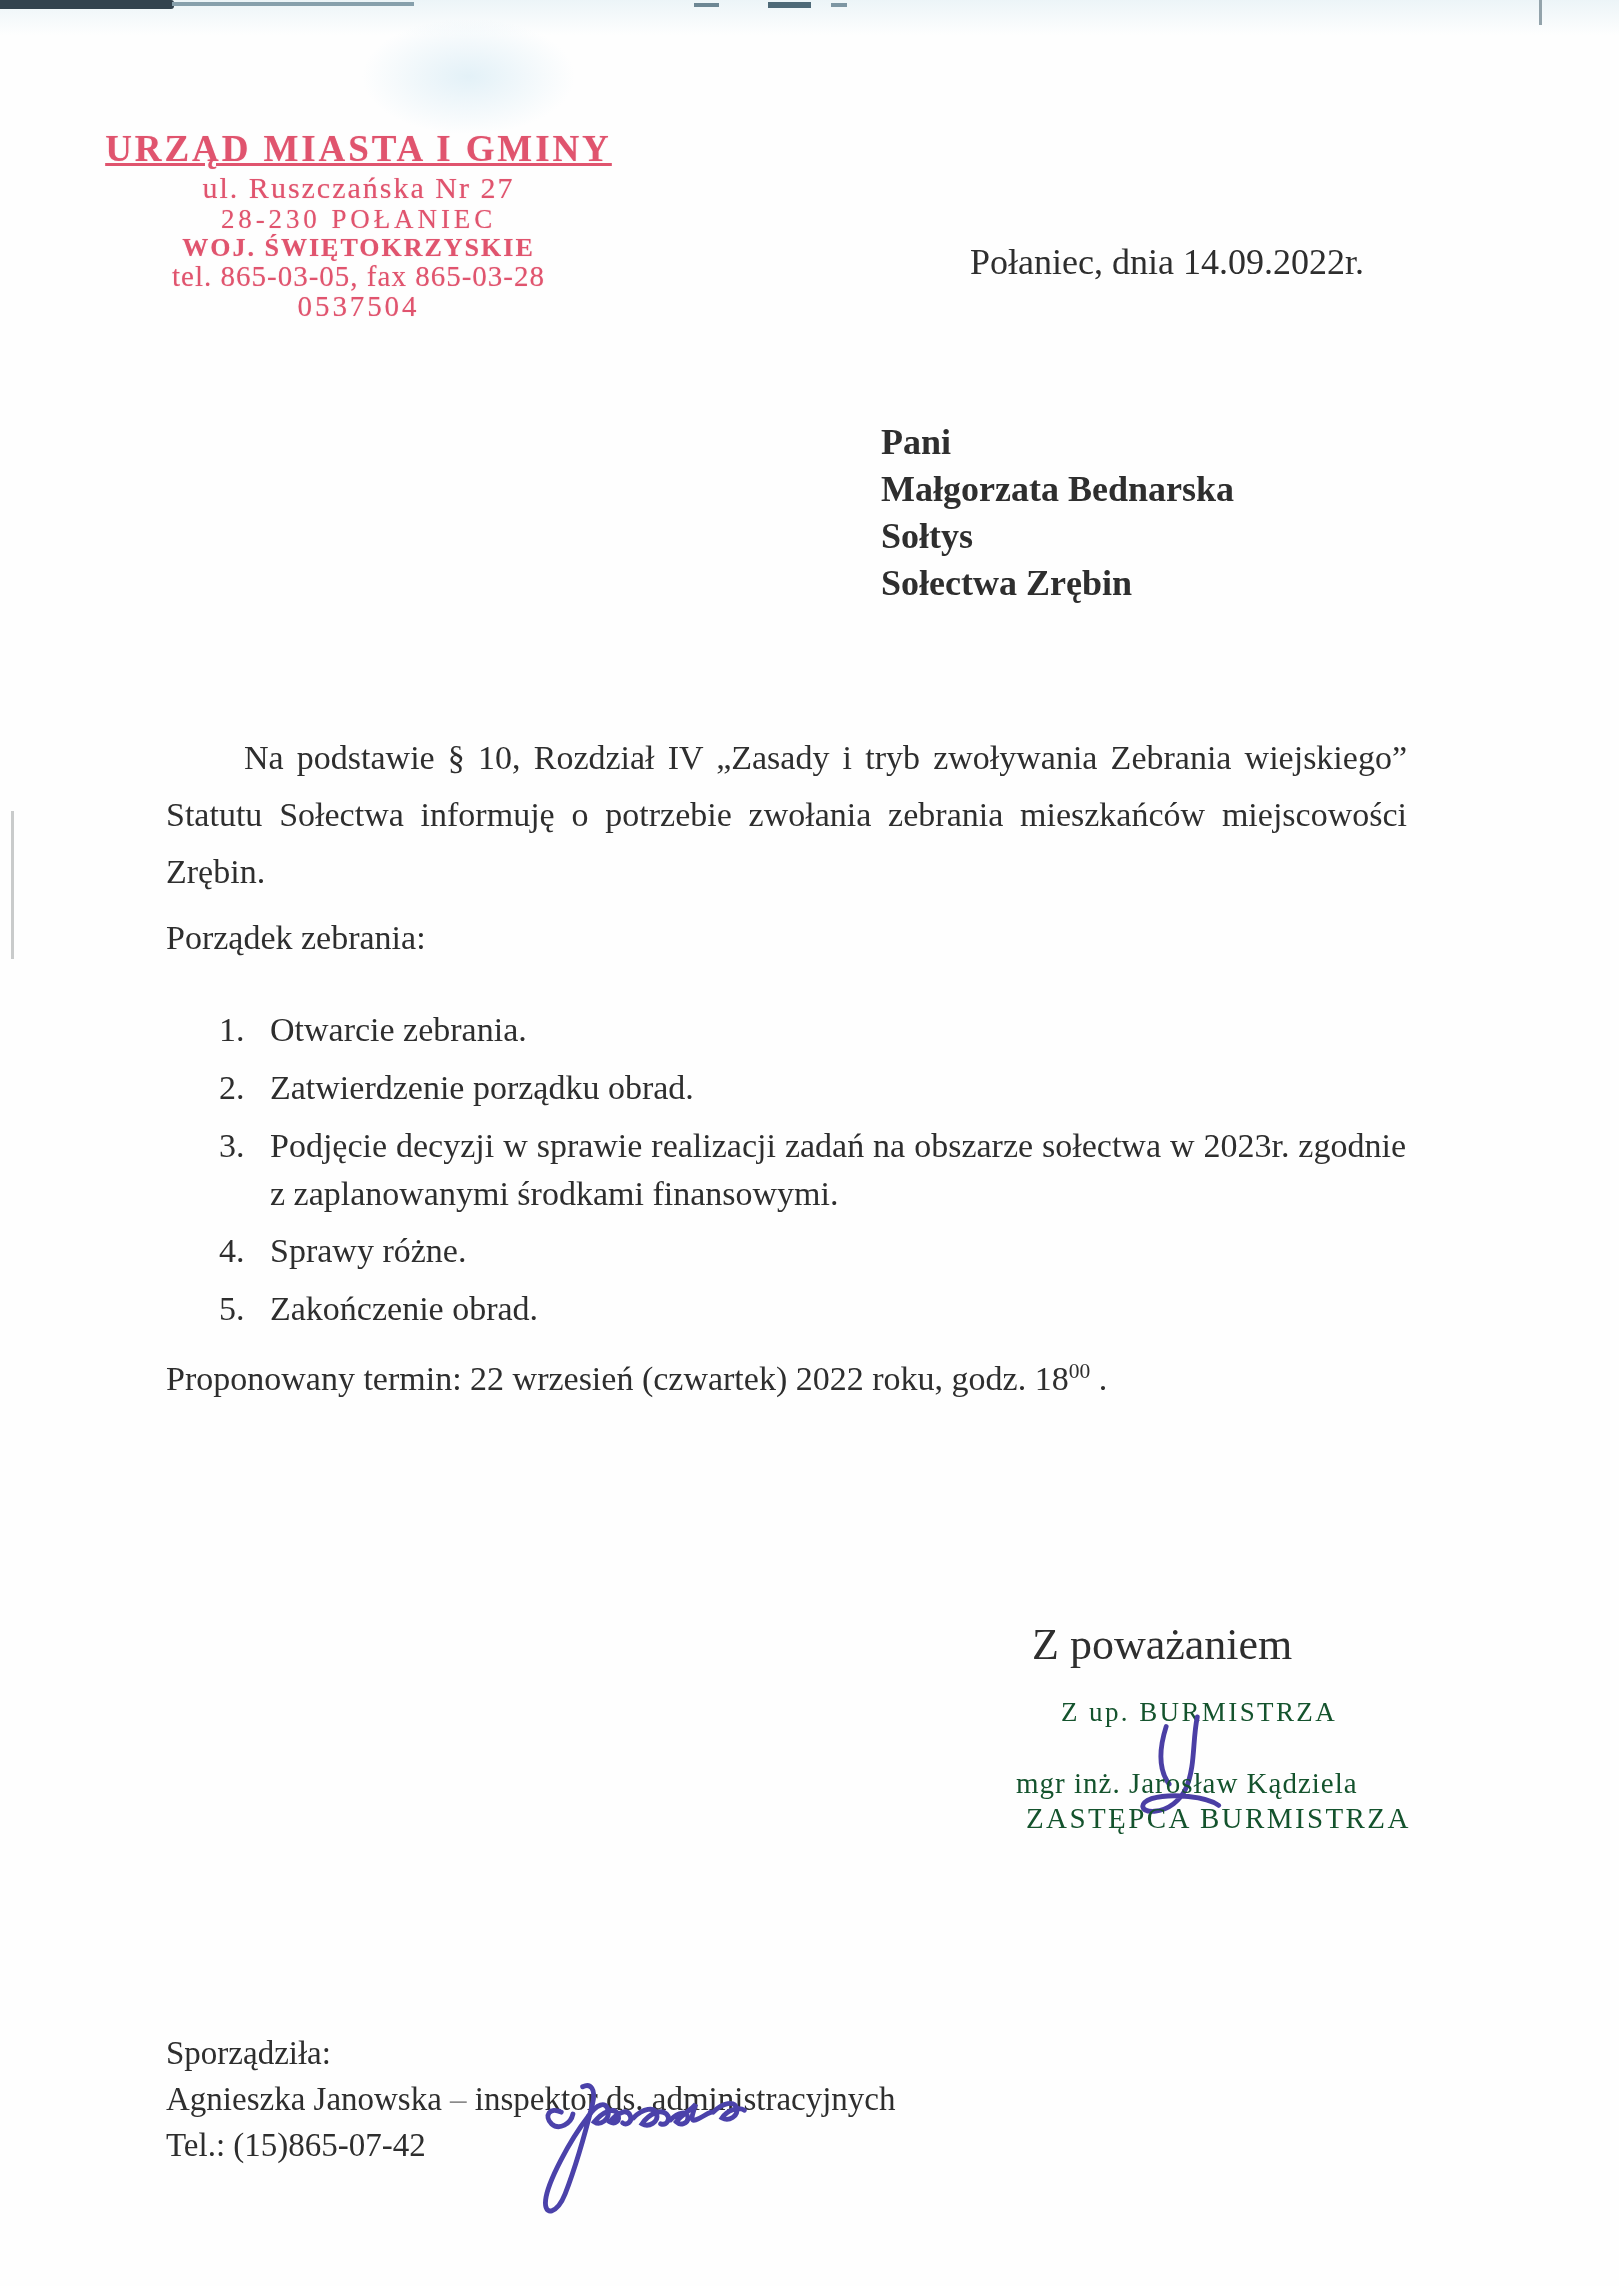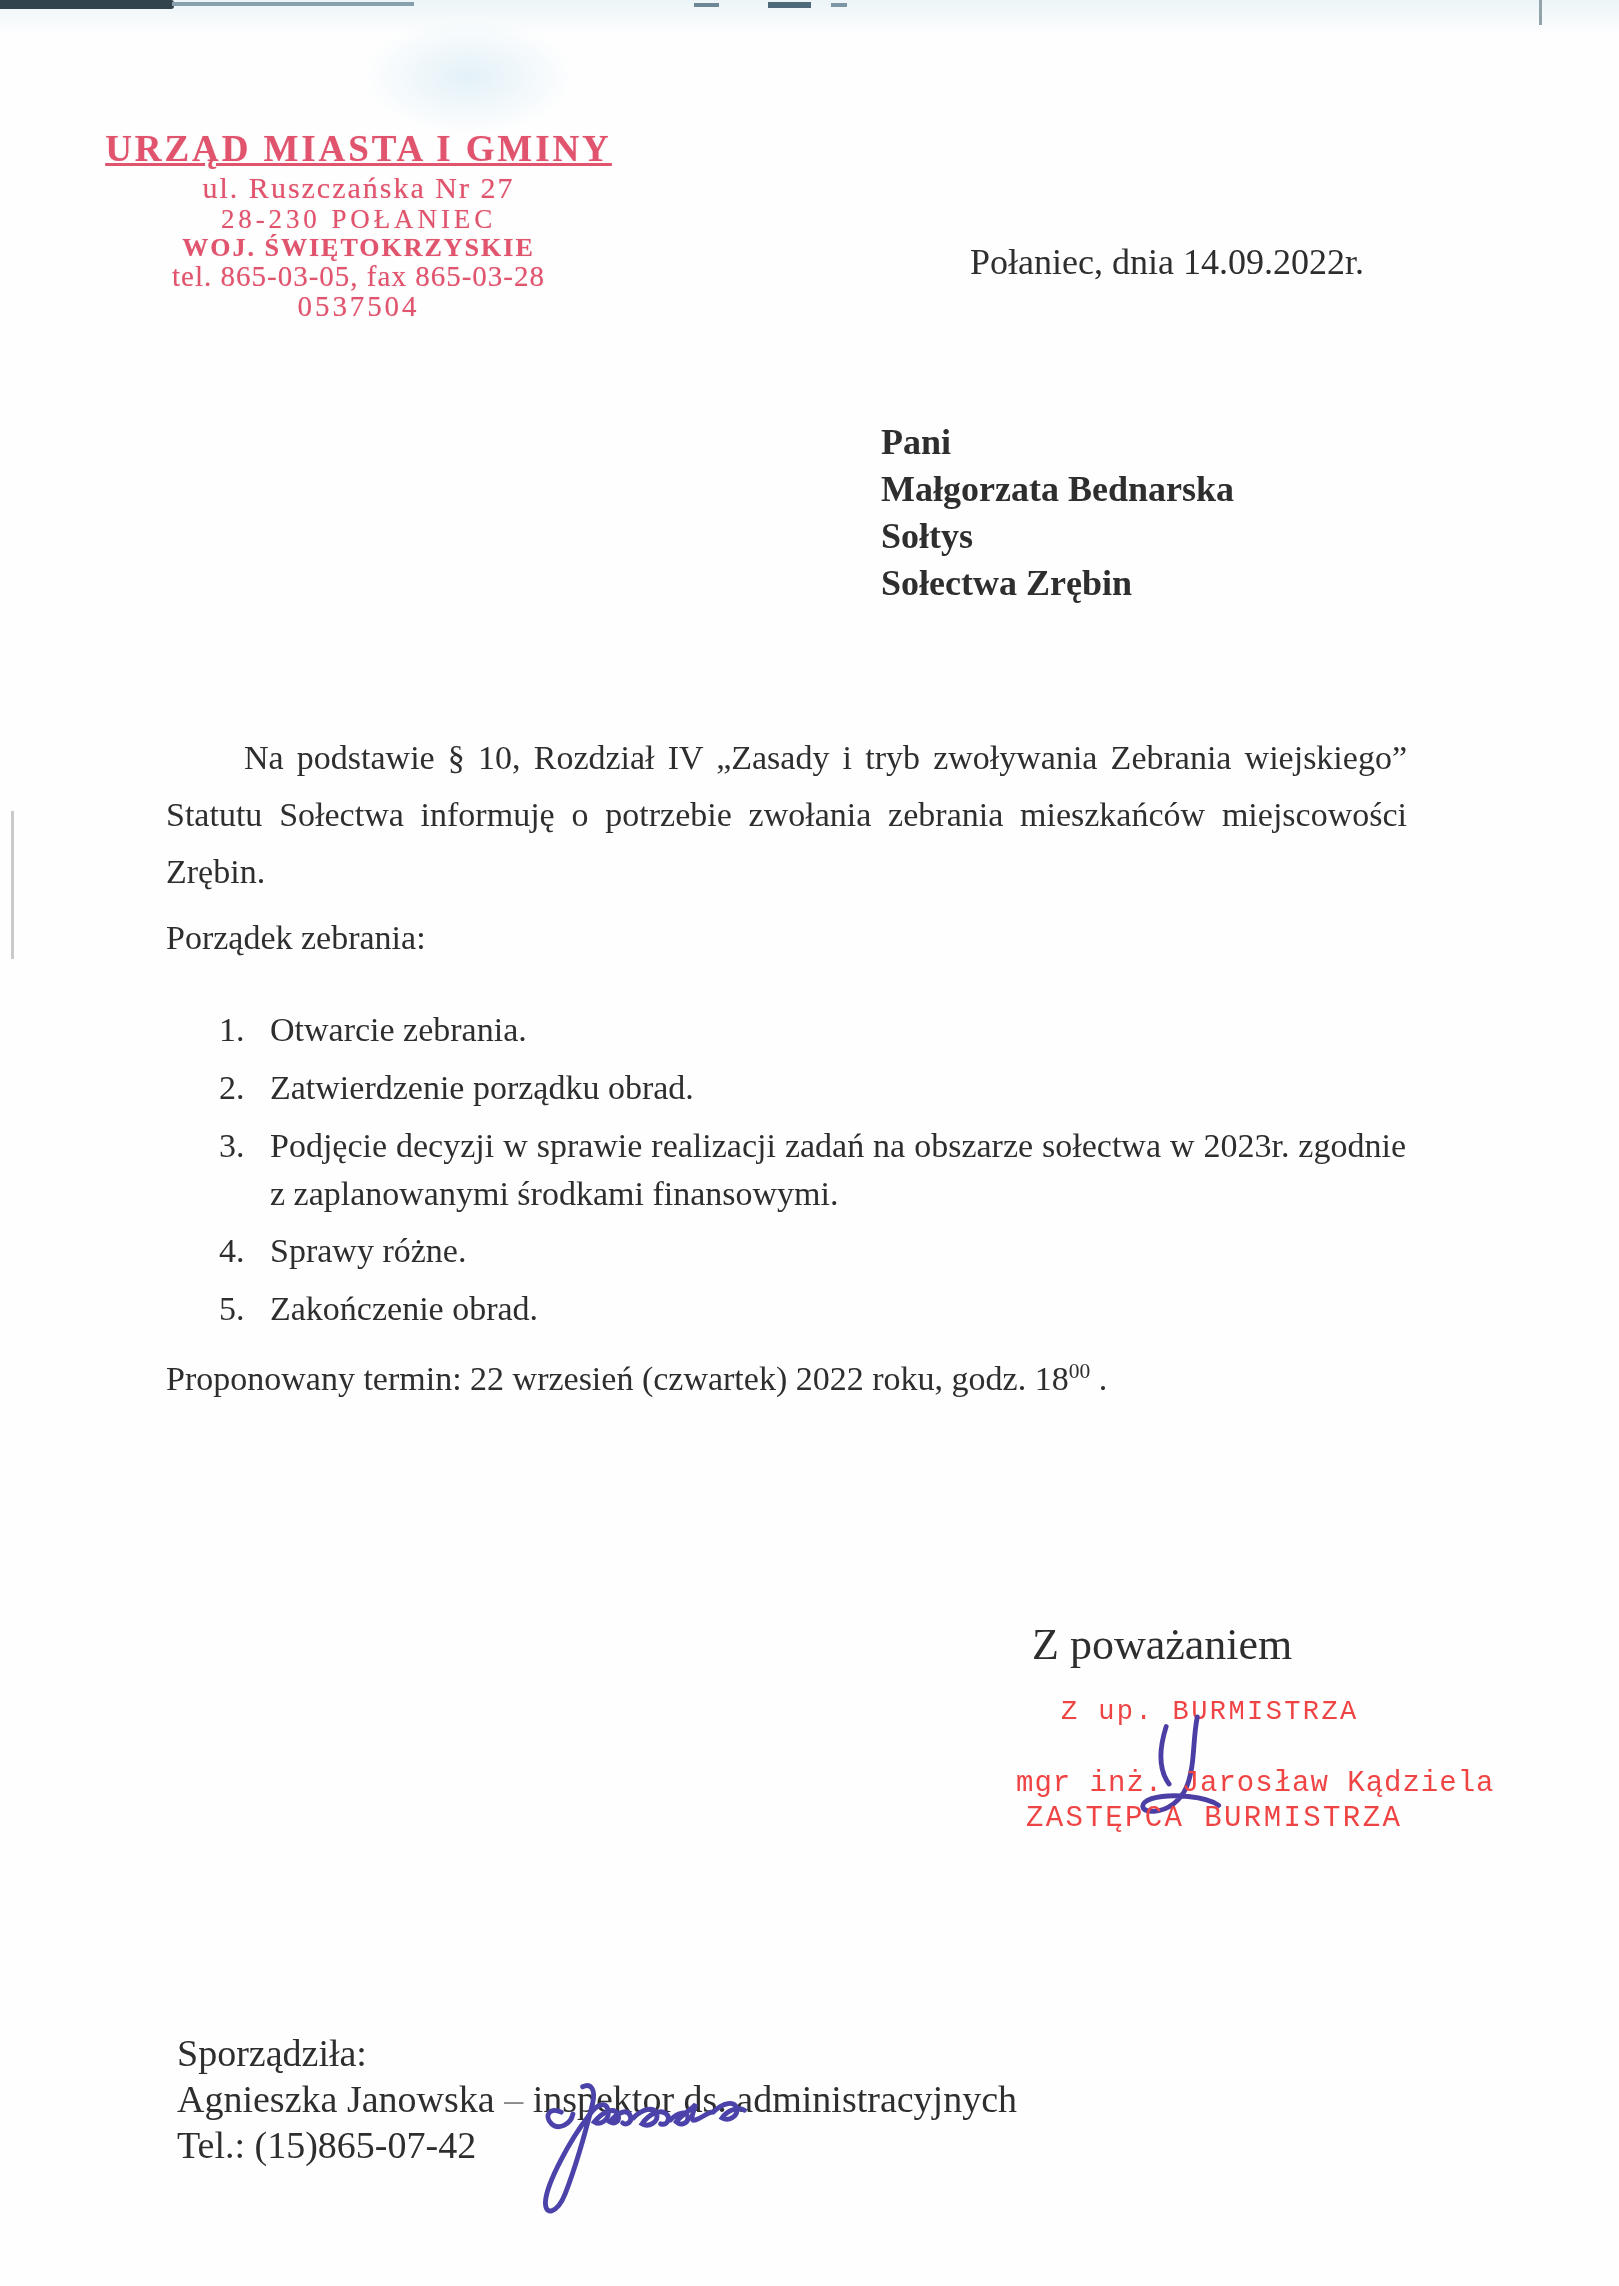--- a/index.html
+++ b/index.html
@@ -65,30 +65,30 @@
     font-size:34px;line-height:48px;margin-bottom:9.8px;
   }
   .agenda li .num{position:absolute;left:0;top:0;}
   .agenda li.justified{text-align:justify;}
 
   .term-line{position:absolute;left:166px;top:1360px;font-size:34px;white-space:nowrap;}
   .term-line sup{font-size:21.5px;vertical-align:super;line-height:0;}
 
   .valediction{position:absolute;left:1032px;top:1619px;font-size:44px;}
 
-  .official{font-family:Liberation Mono, monospace;color:#ef4444;position:absolute;white-space:nowrap;}
+  .official{font-family:Liberation Serif, serif;color:#14532d;position:absolute;white-space:nowrap;}
   .official-auth{left:1061px;top:1697px;font-size:27px;letter-spacing:2.4px;}
   .official-name{left:1016px;top:1767px;font-size:29px;letter-spacing:1px;}
   .official-title{left:1026px;top:1802px;font-size:29px;letter-spacing:2.4px;}
 
   .sig-svg{position:absolute;pointer-events:none;}
   .sig-deputy{left:1131px;top:1713px;width:117px;height:107px;}
   .sig-clerk{left:532px;top:2075px;width:229px;height:161px;}
 
-  .footer-block{position:absolute;left:177px;top:2030px;font-size:38px;line-height:46px;}
+  .footer-block{position:absolute;left:166px;top:2030px;font-size:33px;line-height:46px;}
   .footer-block .dash{color:#8a8a8a;}
 </style>
 </head>
 <body>
 
 <div class="page">
 
   <div class="scan-tint"></div>
   <div class="scan-blob"></div>
   <div class="art art-topbar-dark"></div>

